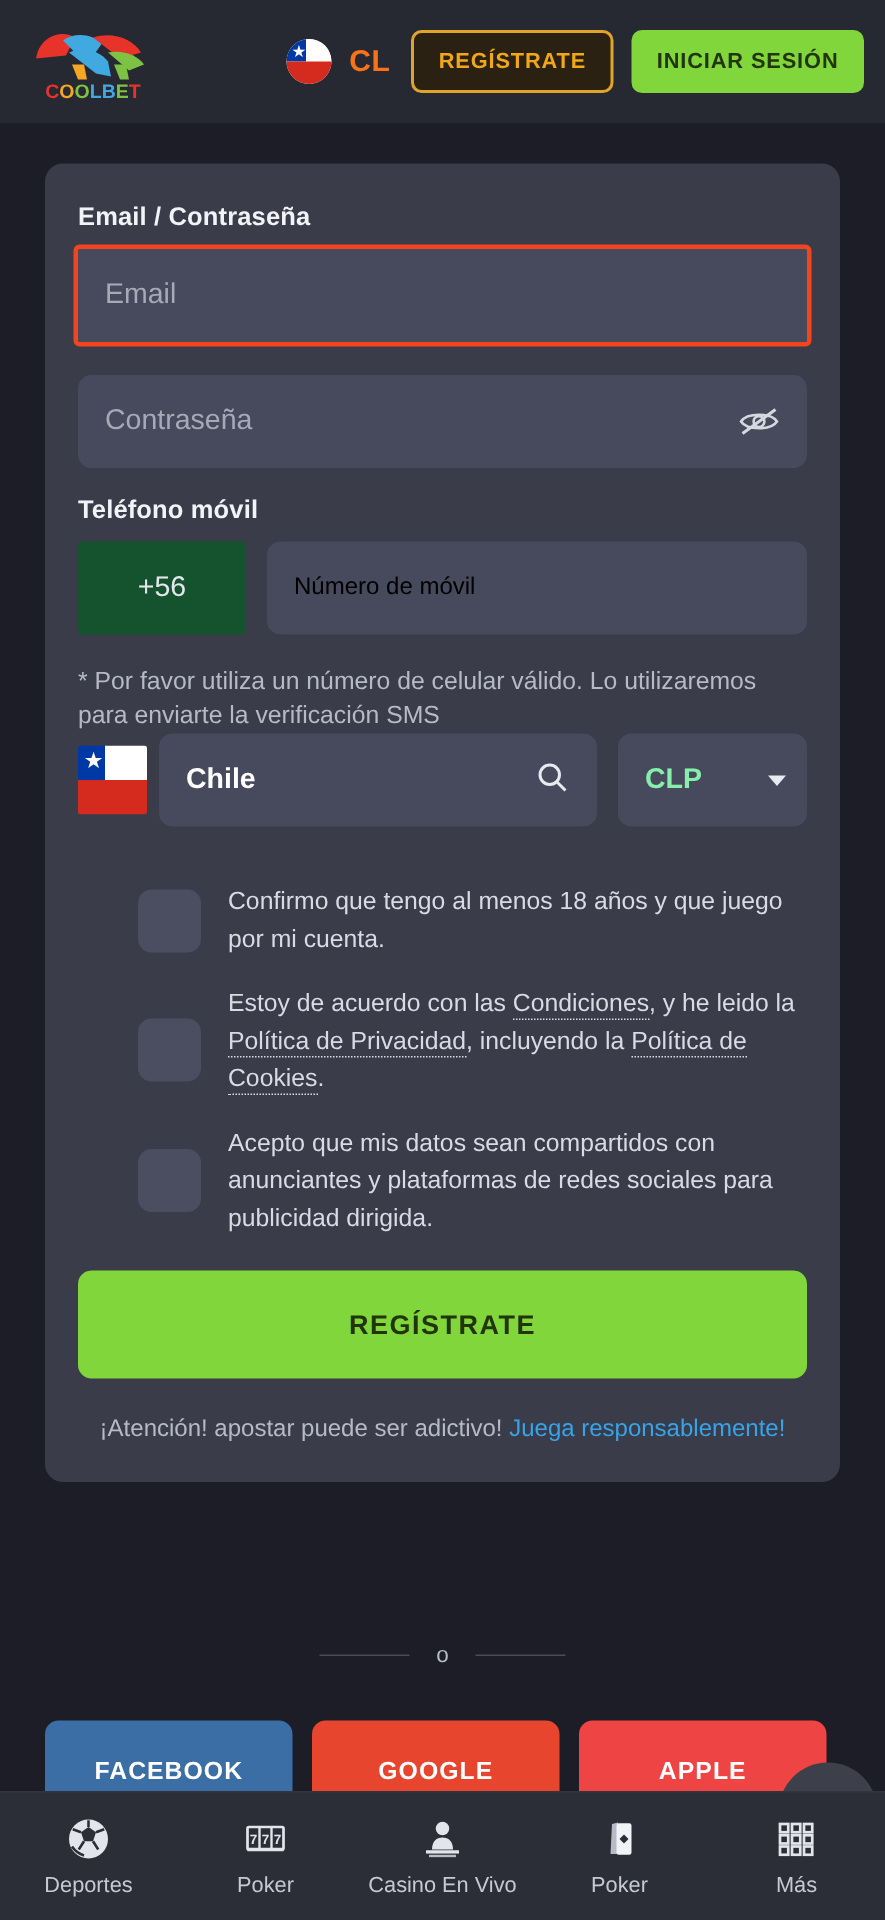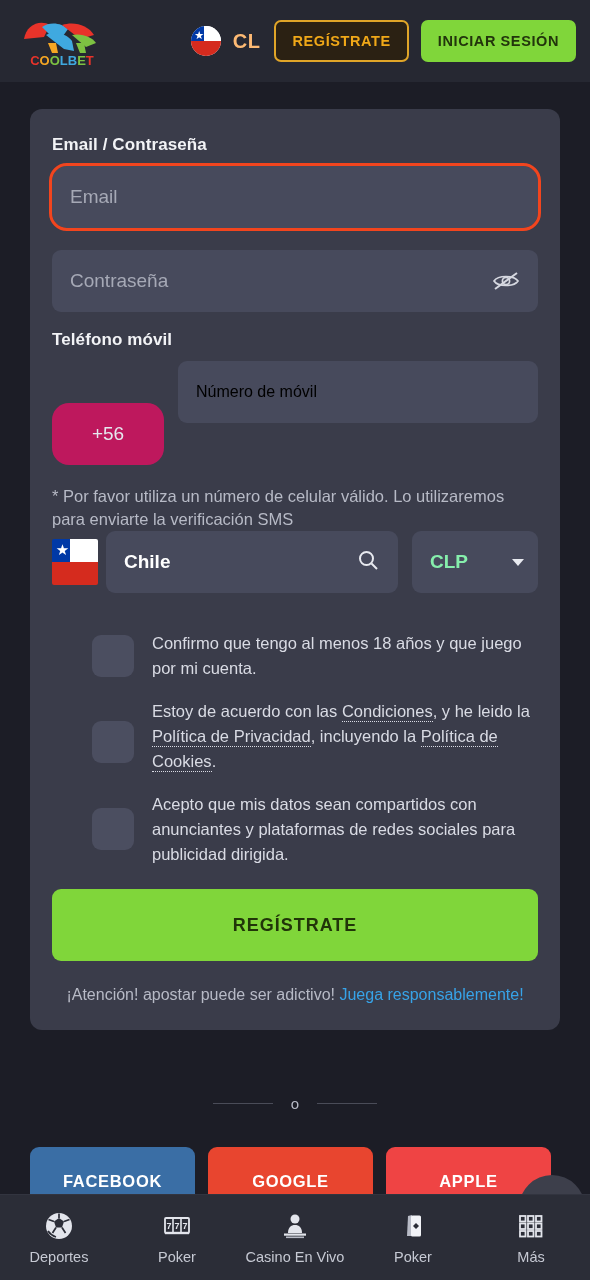--- a/index.html
+++ b/index.html
@@ -49,21 +49,21 @@
     overflow: hidden;
     position: relative;
     flex: 0 0 auto;
     background:#fff;
   }
   .flag-cl .fl-blue { position:absolute; left:0; top:0; width:45%; height:50%; background:#0039a6; }
   .flag-cl .fl-white{ position:absolute; left:45%; top:0; width:55%; height:50%; background:#fff; }
   .flag-cl .fl-red  { position:absolute; left:0; bottom:0; width:100%; height:50%; background:#d52b1e; }
   .flag-cl .fl-star { position:absolute; left:12%; top:13%; color:#fff; font-size:11px; line-height:11px; }
   .cc-label {
-    color: #fdba74;
+    color: #f97316;
     font-size: 20px;
     font-weight: 700;
     letter-spacing: .5px;
     margin-right: 2px;
   }
   .btn-register-top {
     background: #2b2113;
     border: 2px solid #e0a528;
     color: #f0a818;
     font-size: 14.5px;
@@ -112,45 +112,44 @@
     height: 62px;
     background: #474a5c;
     border-radius: 9px;
     display: flex;
     align-items: center;
     padding: 0 18px;
   }
   .field.error {
     outline: 3px solid #f2451e;
     outline-offset: 0px;
-    border-radius: 15px;
+    border-radius: 1px;
   }
   .field .ph {
     color: #a6a9b6;
     font-size: 19px;
   }
   .gap10 { height: 22px; }
   .gap-lbl { height: 18px; }
 
   .eye-icon {
     margin-left: auto;
     width: 28px; height: 22px;
     display:flex; align-items:center; justify-content:center;
   }
 
   .phone-row { display: flex; gap: 14px; }
   .prefix-box {
     width: 112px;
     height: 62px;
-    background: #be185d;
-    border-radius: 17px;
+    background: #14532d;
+    border-radius: 3px;
     display: flex; align-items: center; justify-content: center;
     color: #e5e7ee;
     font-size: 19px;
-    margin-top: 42px;
   }
   .phone-input {
     flex: 1 1 auto;
     height: 62px;
     background: #474a5c;
     border-radius: 9px;
     display: flex; align-items: center;
     padding: 0 18px;
   }
 

